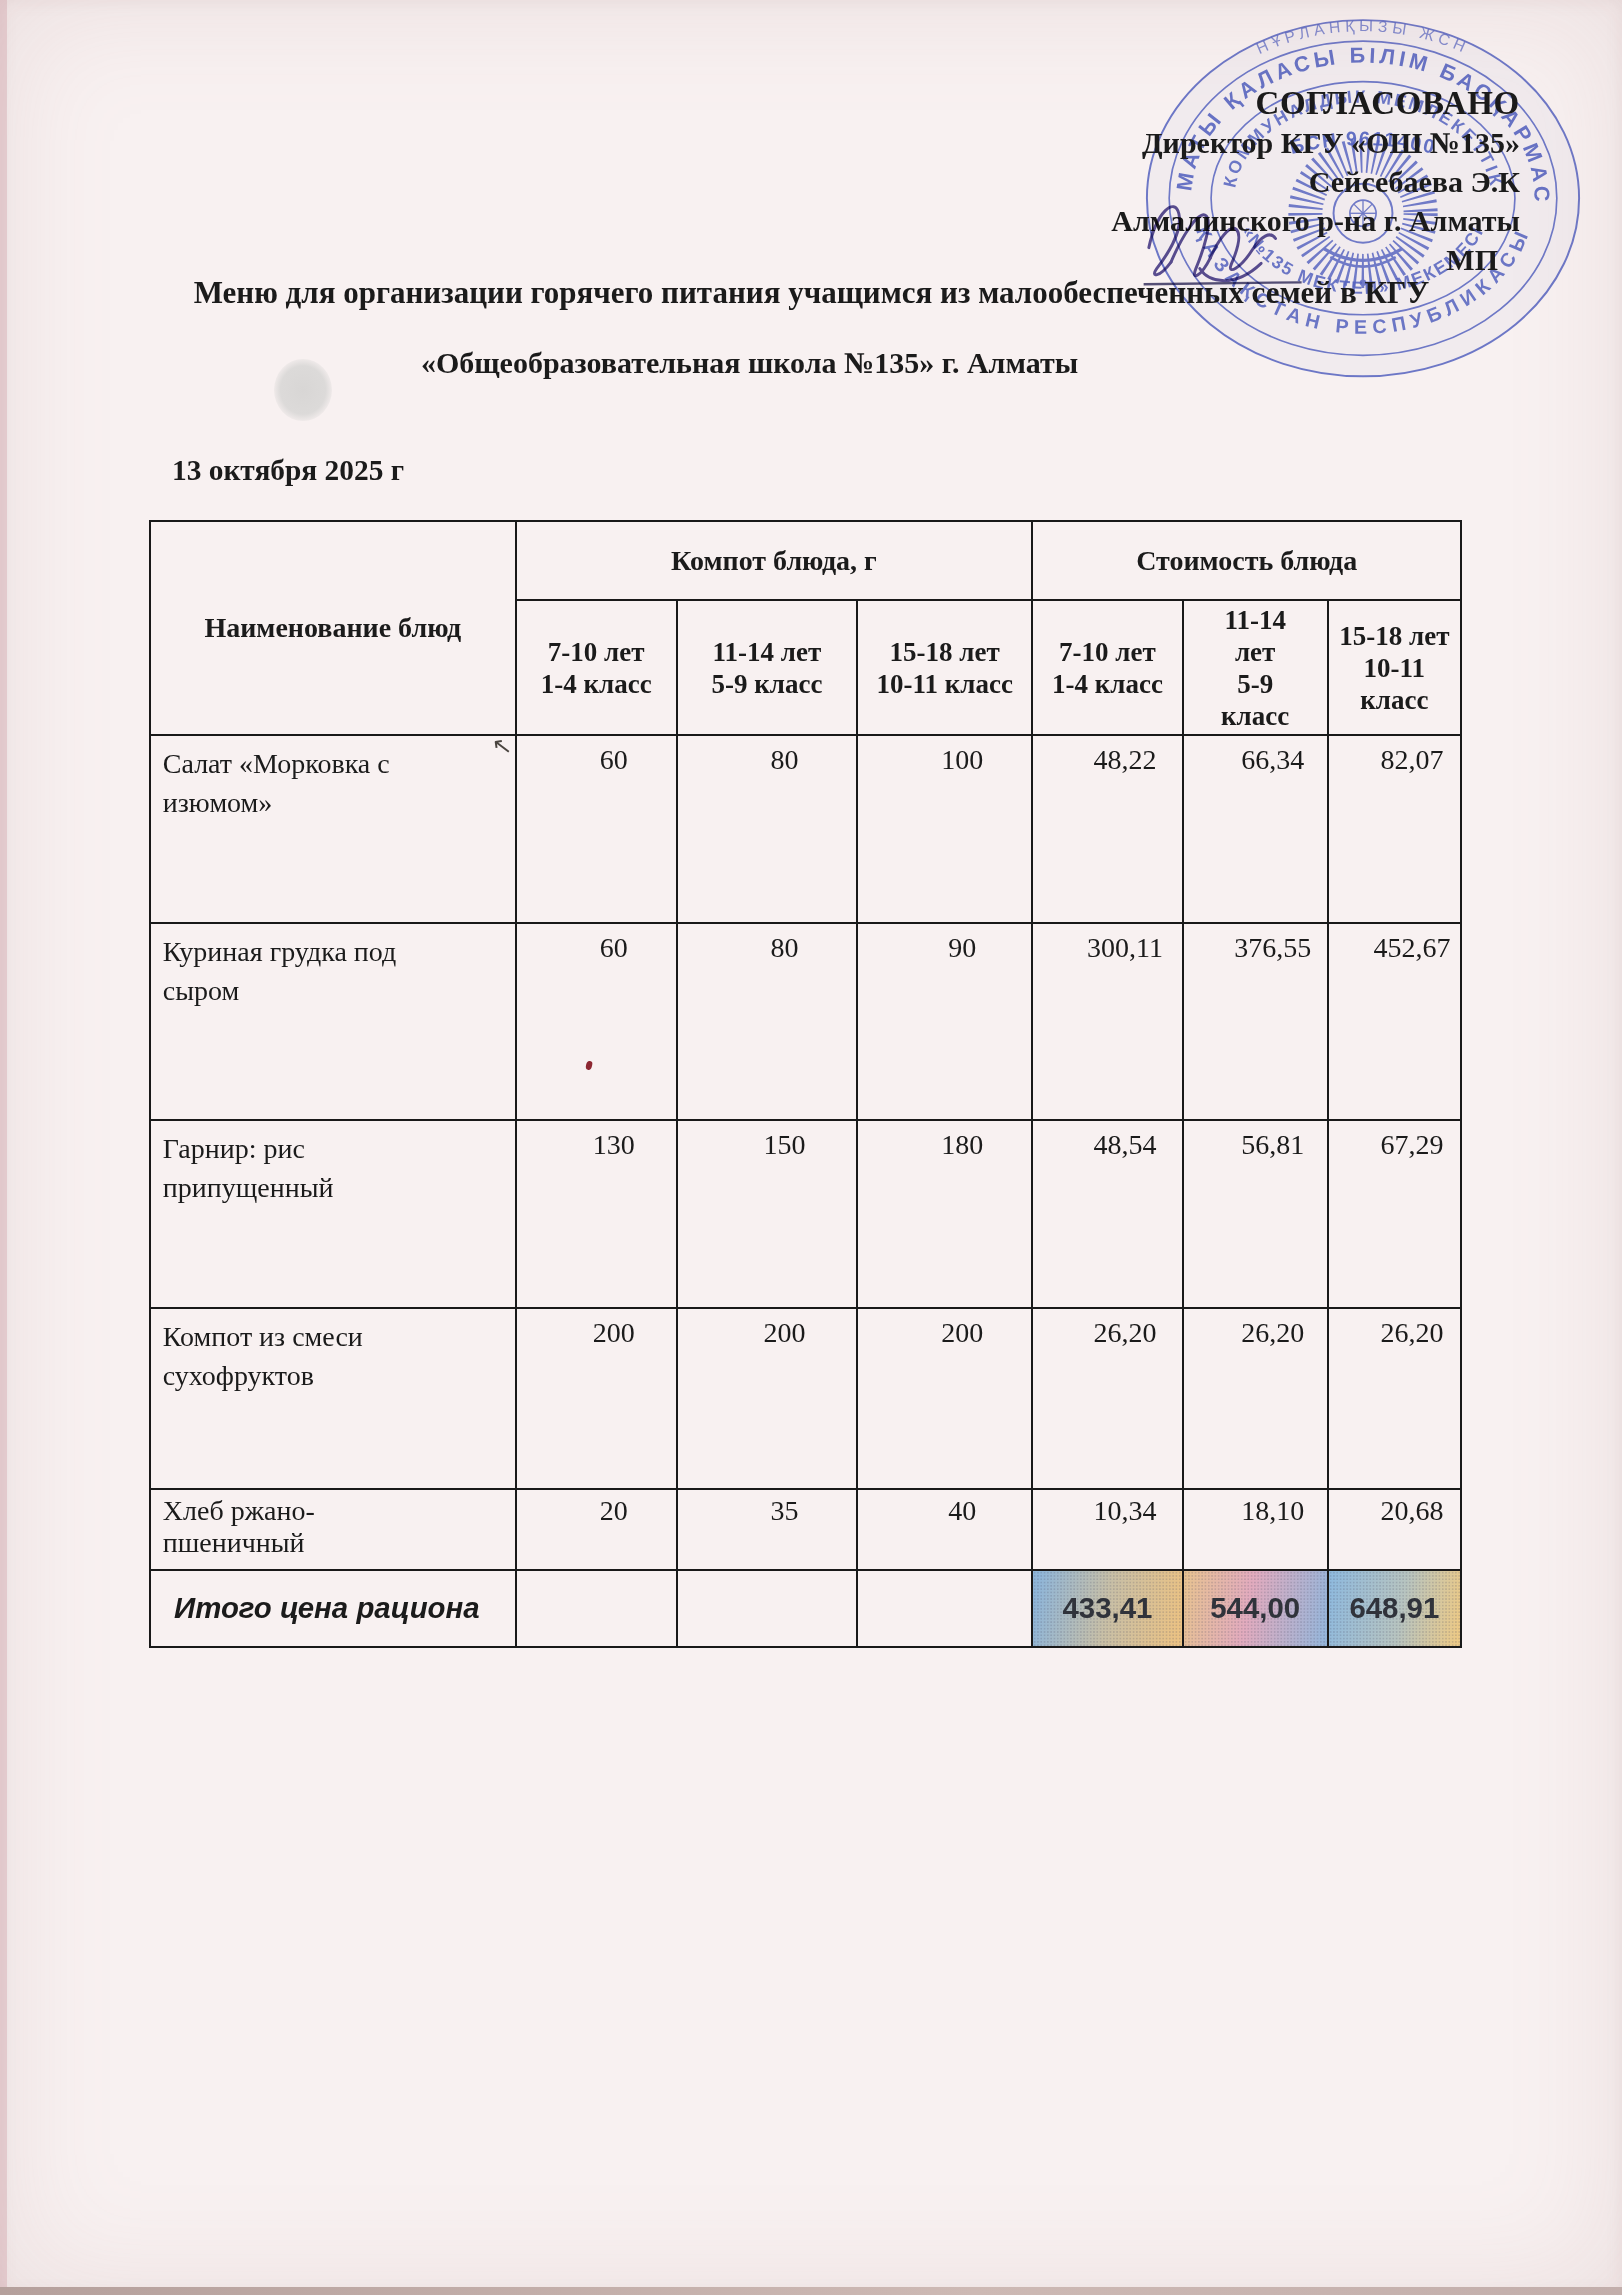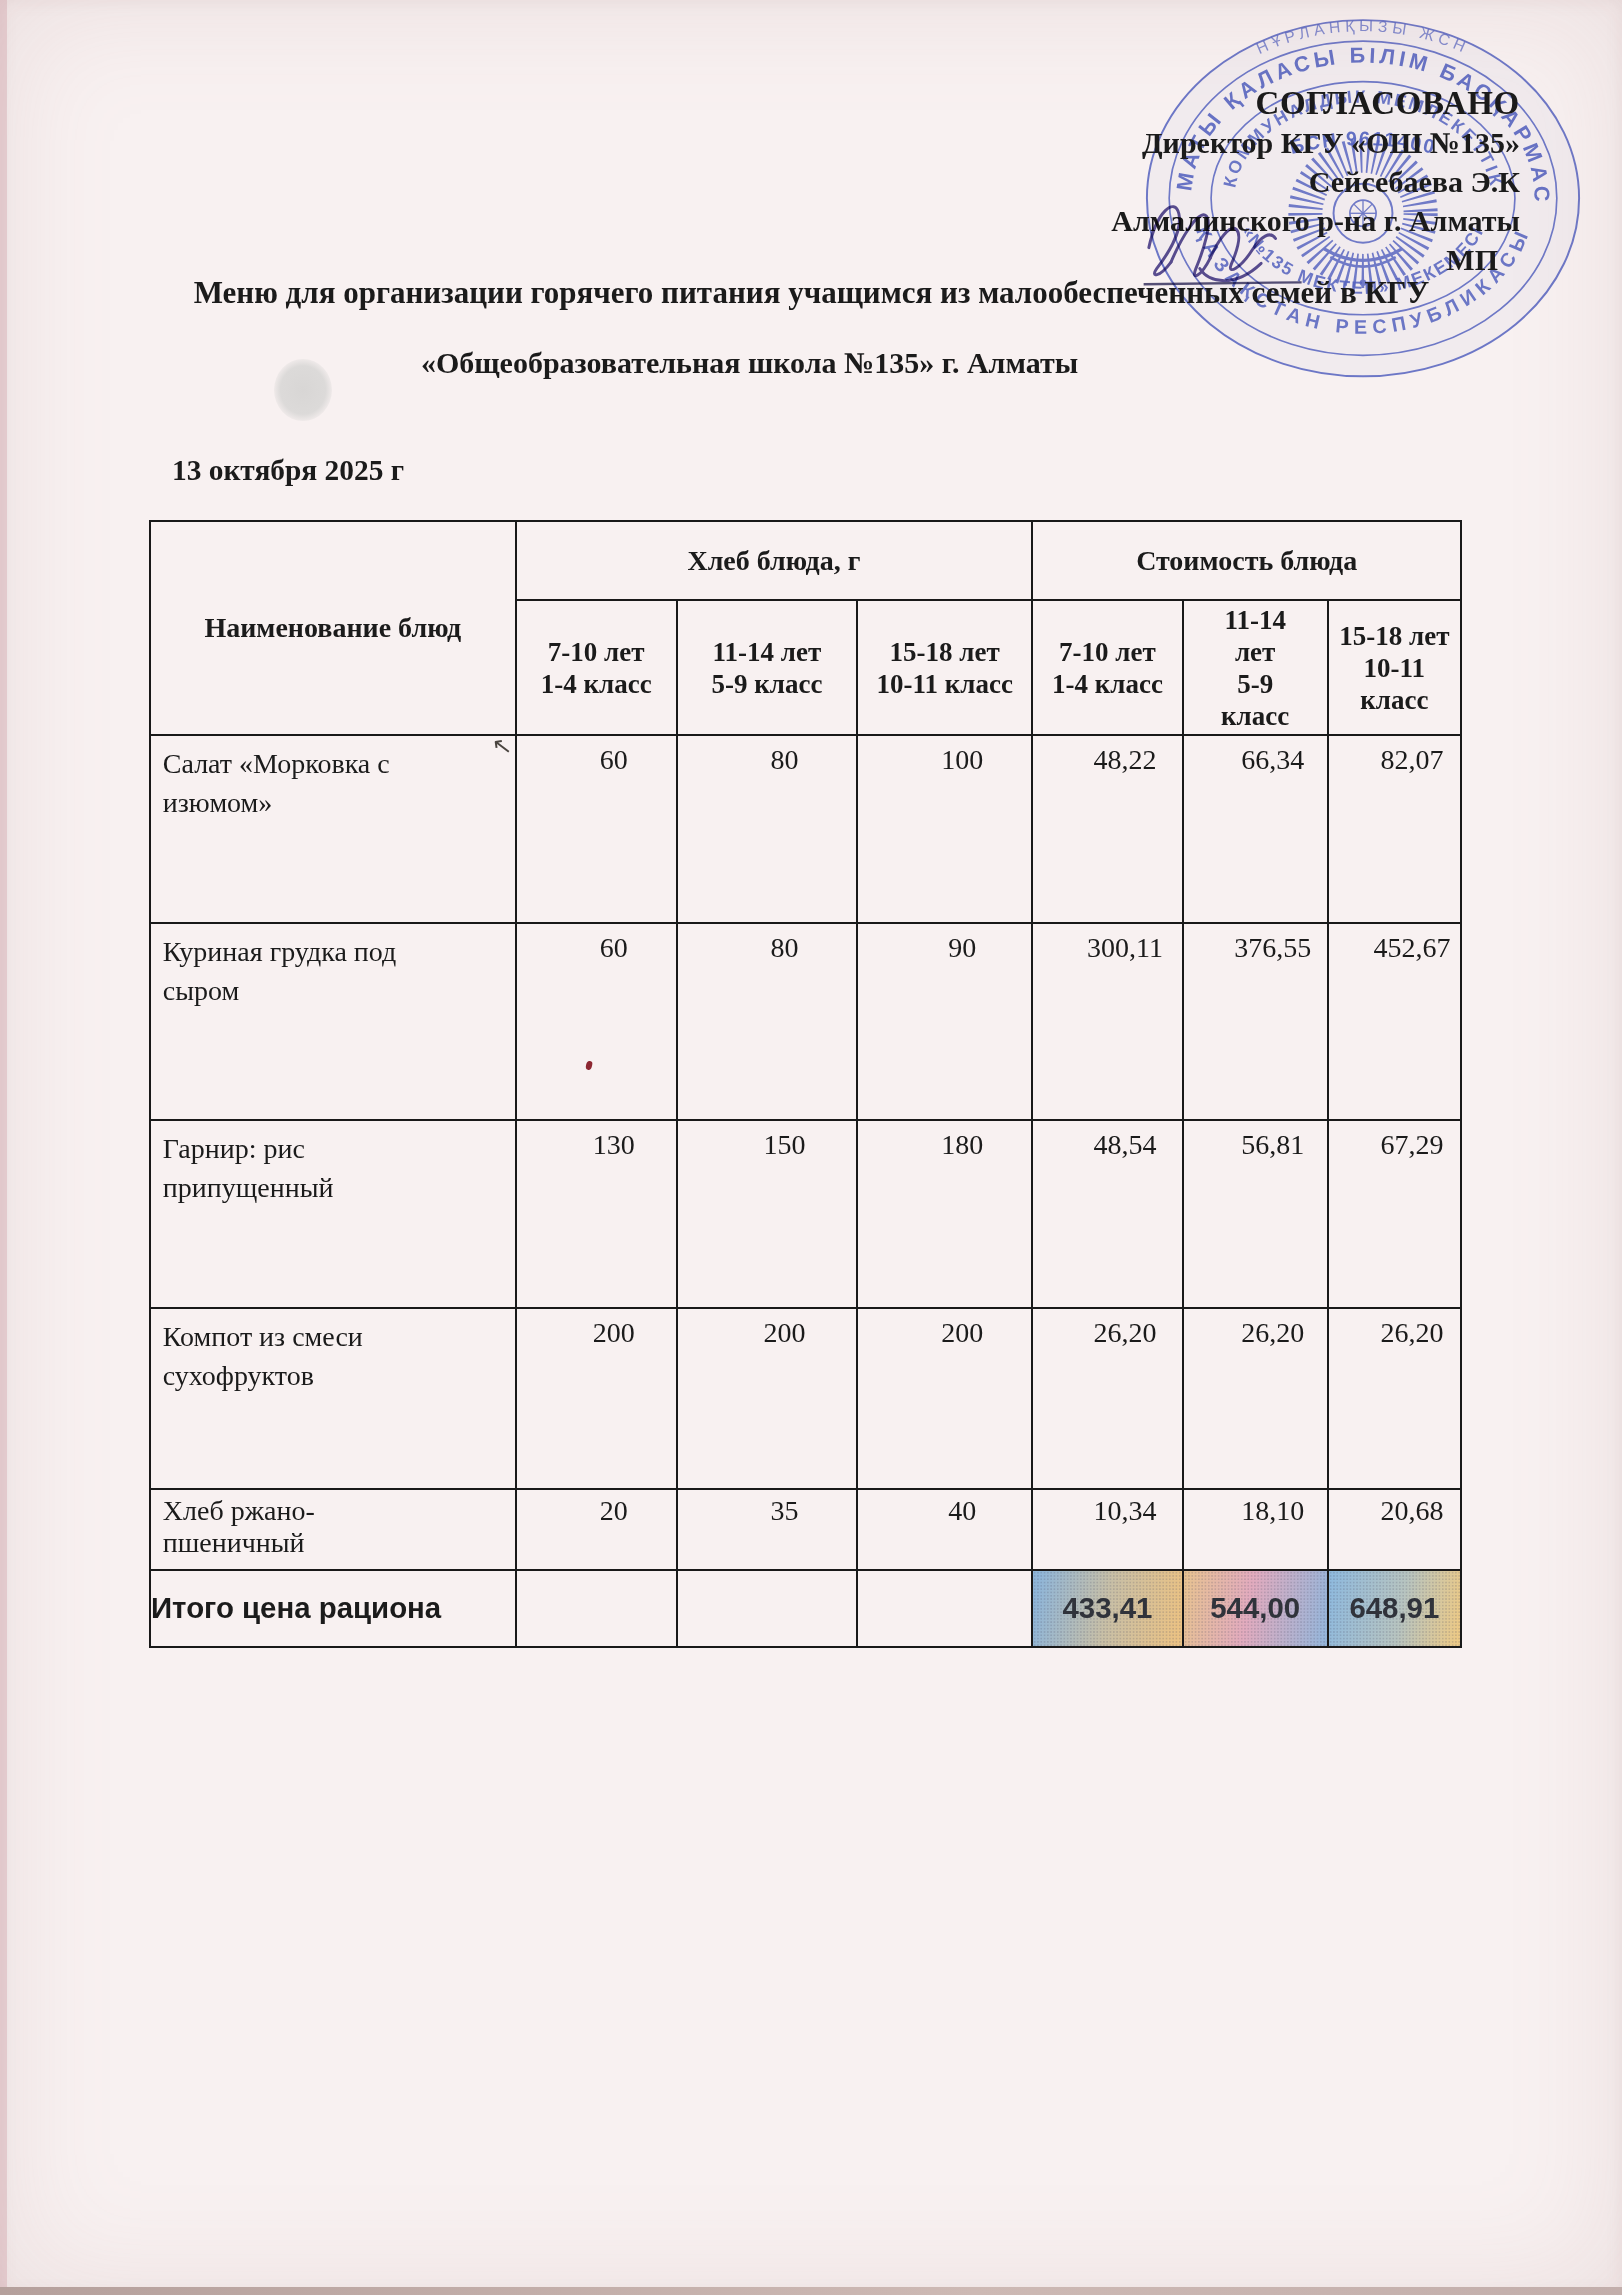--- a/index.html
+++ b/index.html
@@ -78,22 +78,22 @@
   tr.r1 td { height:177px; }
   tr.r2 td { height:186px; }
   tr.r3 td { height:177px; }
   tr.r4 td { height:170px; }
   tr.r5 td { height:73px; }
   tr.r5 td.name { line-height:32px; padding-top:5.2px; }
   tr.r5 td.low  { padding-top:31px; }
   tr.r5 td.num  { padding-top:5.2px; }
   tr.total td { height:73px; }
   td.tlabel {
-    font-family:"Liberation Sans", sans-serif; font-weight:bold;
-    font-size:29.4px; vertical-align:middle; padding-left:0; text-align:left;border-radius:18px;
+    font-family:"Liberation Sans", sans-serif; font-style:italic; font-weight:bold;
+    font-size:29.4px; vertical-align:middle; padding-left:23px; text-align:left;border-radius:18px;
   }
   td.tot {
     font-family:"Liberation Sans", sans-serif; font-weight:bold; font-size:29.4px;
     color:#30333b; text-align:center; vertical-align:middle;
     background-size:3.3px 3.3px, 100% 100%;
   }
   td.tot1 { background-image:radial-gradient(rgba(70,70,95,.20) 0.9px, transparent 0.9px),
             linear-gradient(100deg,#8fb6d9 4%,#c8bfa6 50%,#eac284 96%); }
   td.tot2 { background-image:radial-gradient(rgba(70,70,95,.20) 0.9px, transparent 0.9px),
             linear-gradient(100deg,#e7c292 2%,#e2abbe 45%,#96b6da 98%); }
@@ -187,21 +187,21 @@
         <col style="width:161px">
         <col style="width:180px">
         <col style="width:175px">
       <col style="width:150px">
         <col style="width:145px">
         <col style="width:133px">
     </colgroup>
     <thead>
       <tr class="hrow1">
         <th rowspan="2">Наименование блюд</th>
-        <th colspan="3">Хлеб блюда, г</th>
+        <th colspan="3">Компот блюда, г</th>
         <th colspan="3">Стоимость блюда</th>
       </tr>
       <tr class="hrow2">
         <th>7-10 лет
 1-4 класс</th>
         <th>11-14 лет
 5-9 класс</th>
         <th>15-18 лет
 10-11 класс</th>
         <th>7-10 лет

